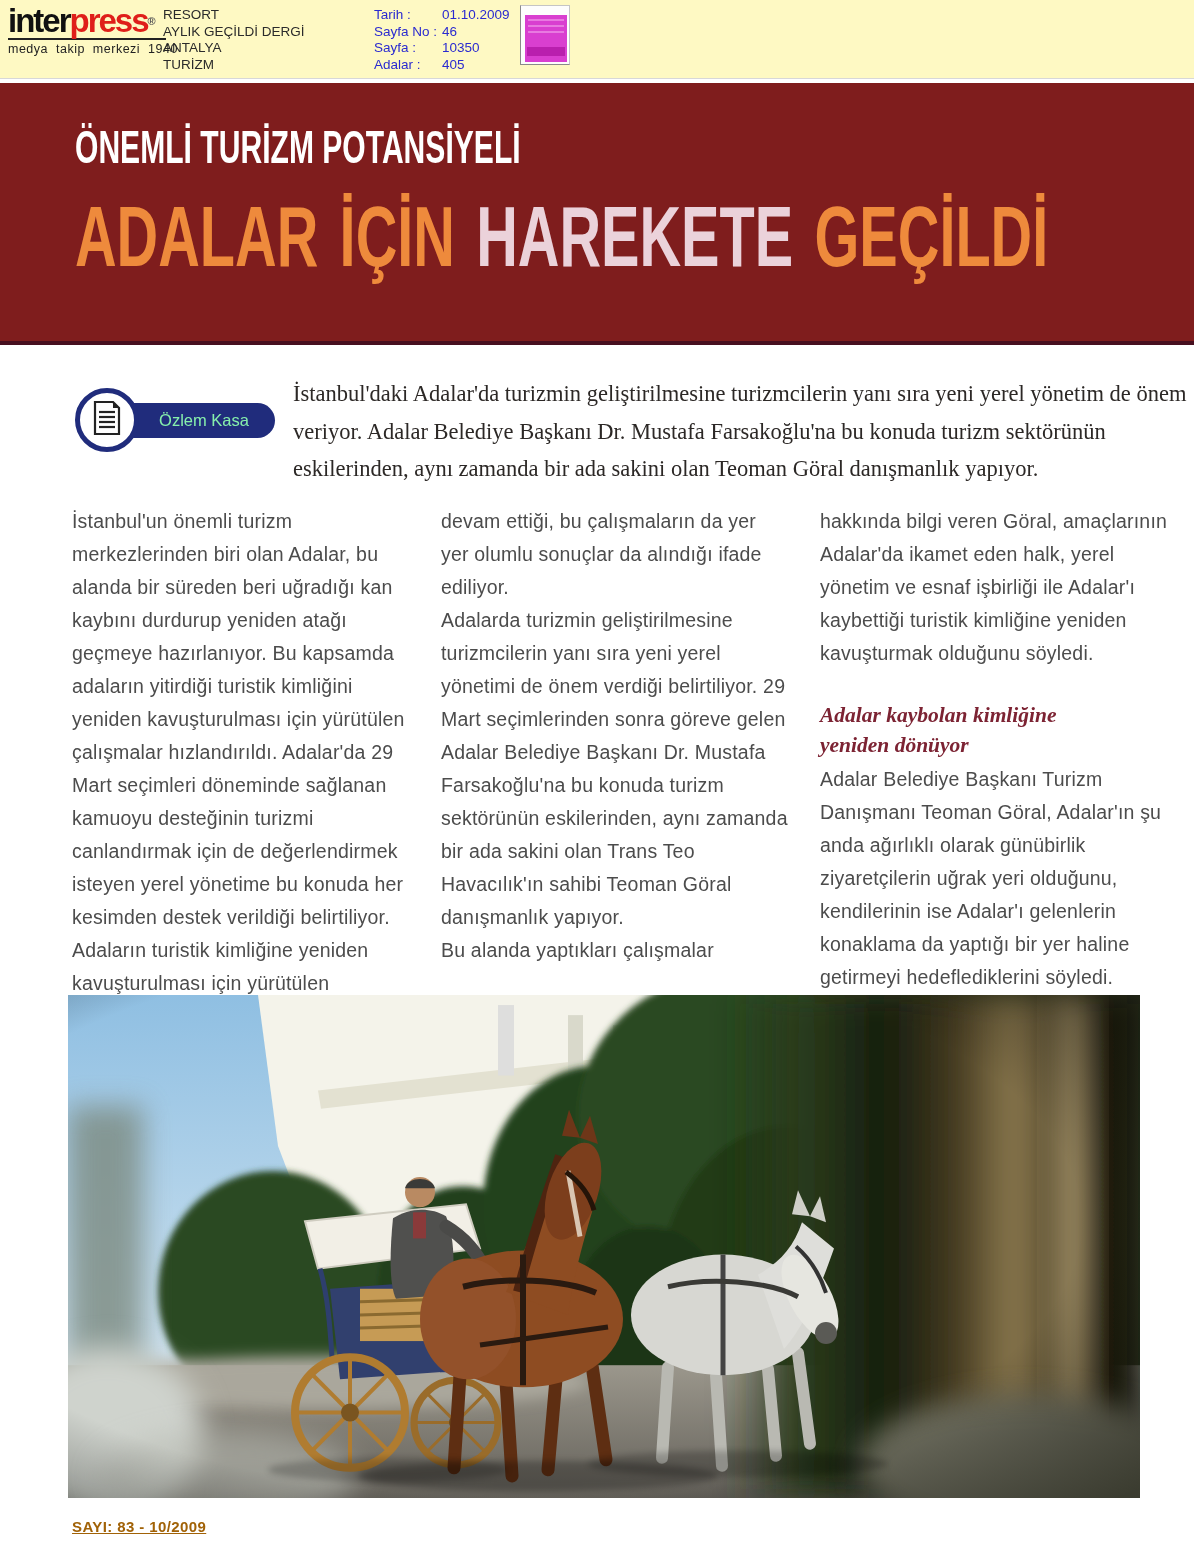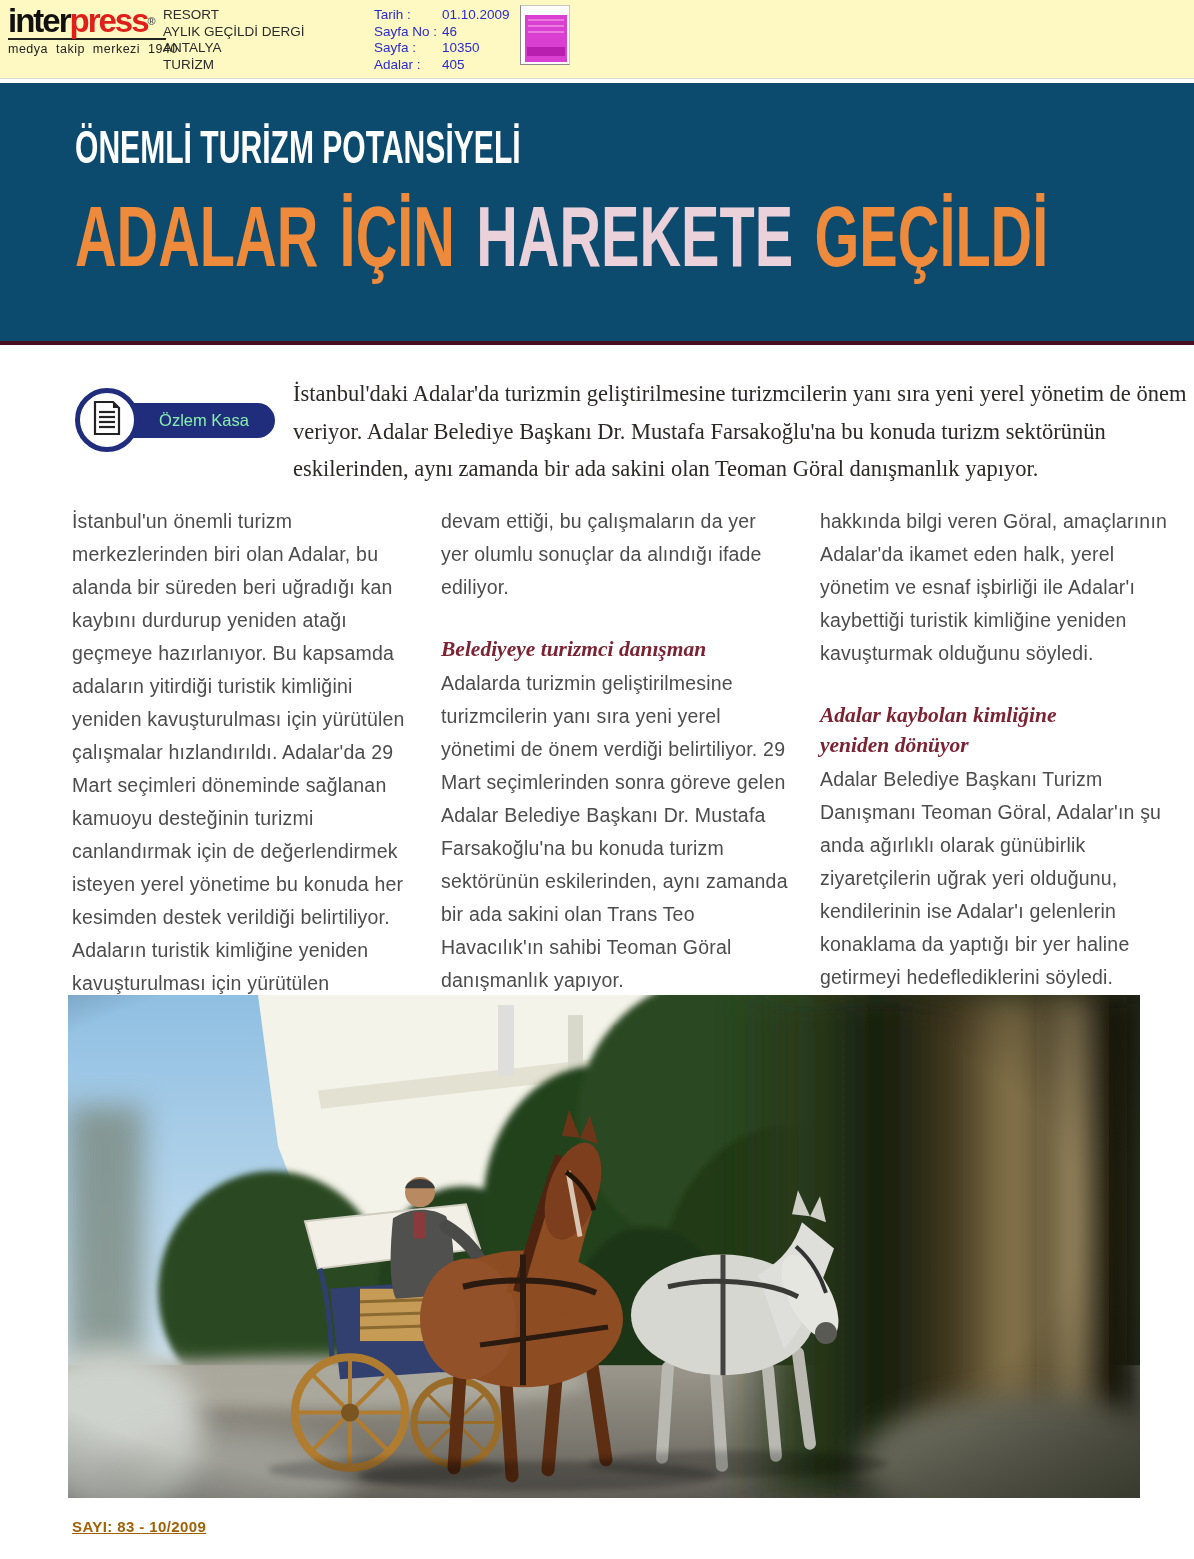--- a/index.html
+++ b/index.html
@@ -19,21 +19,21 @@
   .pub{position:absolute;left:163px;top:7px;font-size:13.5px;color:#2b2b2b;line-height:16.5px;}
   .meta{position:absolute;left:374px;top:7px;font-size:13.5px;color:#2a2ad0;line-height:16.5px;}
   .meta-row{display:flex;}
   .meta-label{width:68px;white-space:nowrap;}
   .meta-value{white-space:nowrap;}
   .thumb{position:absolute;left:520px;top:5px;width:48px;height:58px;background:#fdfdfd;border:1px solid #8a8a8a;border-top-color:#c5c5c5;border-right-color:#c5c5c5;}
   .thumb-inner{position:absolute;left:4px;top:9px;right:2px;bottom:2px;background:#d93fd0;}
   .thumb-line{height:2px;background:#e87ae0;margin:4px 3px 0 3px;}
   .thumb-band{position:absolute;left:2px;right:2px;bottom:6px;height:9px;background:#b91fae;}
   
-  .banner{position:absolute;top:83px;left:0;width:1194px;height:258px;background:#0c4a6e;border-bottom:4px solid #470f1f;}
+  .banner{position:absolute;top:83px;left:0;width:1194px;height:258px;background:#7f1d1d;border-bottom:4px solid #470f1f;}
   .kicker{position:absolute;left:75px;top:36px;font-size:47px;font-weight:bold;color:#ffffff;
     white-space:nowrap;transform:scaleX(0.64);transform-origin:left center;letter-spacing:0;}
   .headline{position:absolute;left:75px;top:104px;font-size:86px;font-weight:bold;white-space:nowrap;
     transform:scaleX(0.67);transform-origin:left center;word-spacing:8px;letter-spacing:0;}
   
   .byline{position:absolute;left:75px;top:388px;width:210px;height:70px;}
   .byline-ribbon{position:absolute;left:28px;top:15px;width:172px;height:35px;background:#202c7c;
     border-radius:4px 18px 18px 4px;color:#86efac;font-size:16.5px;line-height:35px;text-align:center;padding-left:30px;box-sizing:border-box;}
   .byline-circle{position:absolute;left:0;top:0;width:54px;height:54px;background:#fff;border:5px solid #202c7c;border-radius:50%;
     display:flex;align-items:center;justify-content:center;}
@@ -115,21 +115,20 @@
   </div>
 </div>
 <div class="lead">İstanbul'daki Adalar'da turizmin geliştirilmesine turizmcilerin yanı sıra yeni yerel yönetim de önem veriyor. Adalar Belediye Başkanı Dr. Mustafa Farsakoğlu'na bu konuda turizm sektörünün eskilerinden, aynı zamanda bir ada sakini olan Teoman Göral danışmanlık yapıyor.</div>
 
 <div class="columns">
     <div class="col">
       <p class="col-para">İstanbul'un önemli turizm merkezlerinden biri olan Adalar, bu alanda bir süreden beri uğradığı kan kaybını durdurup yeniden atağı geçmeye hazırlanıyor. Bu kapsamda adaların yitirdiği turistik kimliğini yeniden kavuşturulması için yürütülen çalışmalar hızlandırıldı. Adalar'da 29 Mart seçimleri döneminde sağlanan kamuoyu desteğinin turizmi canlandırmak için de değerlendirmek isteyen yerel yönetime bu konuda her kesimden destek verildiği belirtiliyor. Adaların turistik kimliğine yeniden kavuşturulması için yürütülen çalışmaların yaz ayları boyunca hızla</p>
     </div>
     <div class="col">
       <p class="col-para">devam ettiği, bu çalışmaların da yer yer olumlu sonuçlar da alındığı ifade ediliyor.</p>
-      <h3 class="col-heading">Belediyeye turizmci danışman</h3>
       <p class="col-para">Adalarda turizmin geliştirilmesine turizmcilerin yanı sıra yeni yerel yönetimi de önem verdiği belirtiliyor. 29 Mart seçimlerinden sonra göreve gelen Adalar Belediye Başkanı Dr. Mustafa Farsakoğlu'na bu konuda turizm sektörünün eskilerinden, aynı zamanda bir ada sakini olan Trans Teo Havacılık'ın sahibi Teoman Göral danışmanlık yapıyor.</p>
       <p class="col-para">Bu alanda yaptıkları çalışmalar</p>
     </div>
     <div class="col">
       <p class="col-para">hakkında bilgi veren Göral, amaçlarının Adalar'da ikamet eden halk, yerel yönetim ve esnaf işbirliği ile Adalar'ı kaybettiği turistik kimliğine yeniden kavuşturmak olduğunu söyledi.</p>
       <h3 class="col-heading">Adalar kaybolan kimliğine yeniden dönüyor</h3>
       <p class="col-para">Adalar Belediye Başkanı Turizm Danışmanı Teoman Göral, Adalar'ın şu anda ağırlıklı olarak günübirlik ziyaretçilerin uğrak yeri olduğunu, kendilerinin ise Adalar'ı gelenlerin konaklama da yaptığı bir yer haline getirmeyi hedeflediklerini söyledi.</p>
     </div>
   </div>
 

